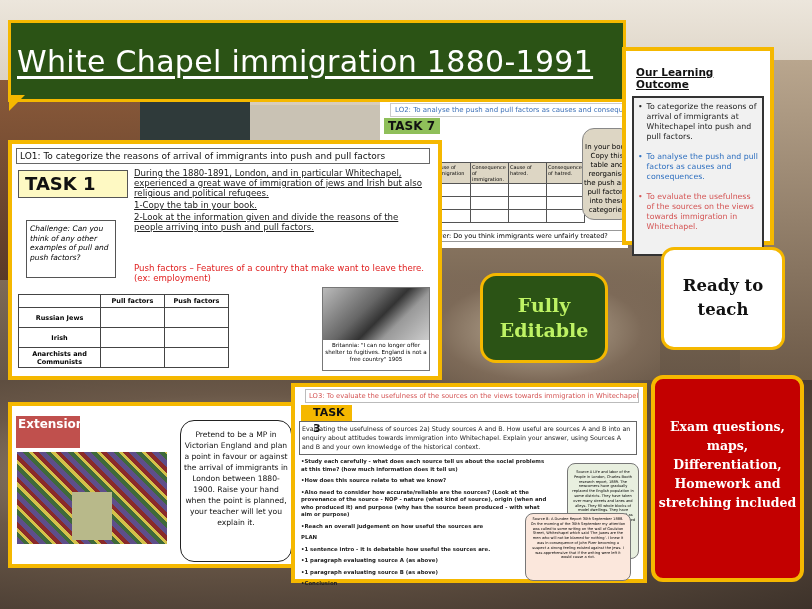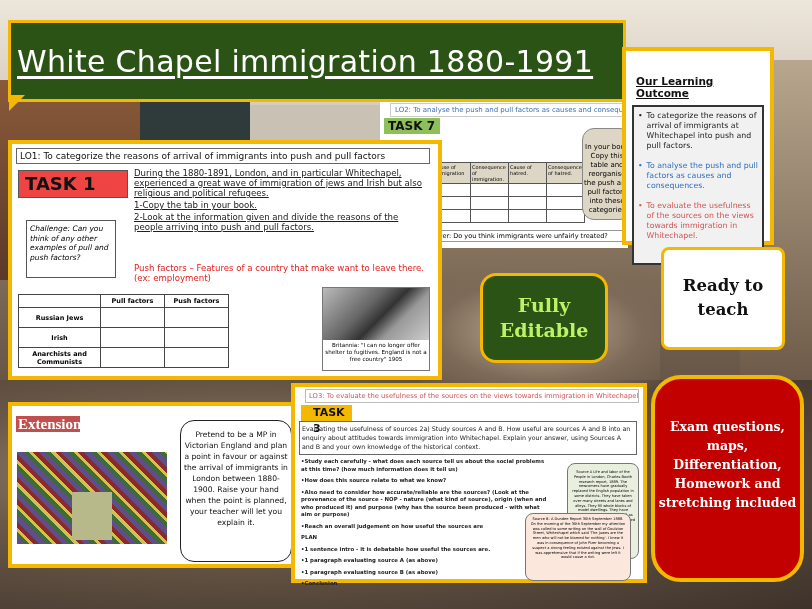--- a/index.html
+++ b/index.html
@@ -35,51 +35,51 @@
   .task2 .lo2 { position: absolute; left: 10px; top: 3px; width: 240px; height: 14px; border: 1px solid #ccc; font-size: 7px; color: #3b6fb6; padding-left: 4px; line-height: 12px; white-space: nowrap; overflow: hidden; }
   .task2 .t2label { position: absolute; left: 4px; top: 18px; width: 56px; height: 16px; background: #8fbf5a; font-weight: bold; font-size: 12px; padding-left: 4px; line-height: 16px; color: #111; }
   .task2 table { position: absolute; left: 52px; top: 62px; border-collapse: collapse; }
   .task2 td, .task2 th { border: 1px solid #555; width: 38px; height: 13px; font-size: 5px; font-weight: normal; text-align: left; vertical-align: top; padding: 1px; }
   .task2 th { background: #ddd6c4; height: 18px; }
   .task2 .bubble { position: absolute; left: 202px; top: 28px; width: 50px; height: 92px; background: #ddd6c4; border: 1px solid #888; border-radius: 12px; font-size: 7px; text-align: center; padding-top: 14px; line-height: 9px; overflow: hidden; }
   .task2 .answer { position: absolute; left: 0; top: 130px; width: 248px; height: 12px; border: 1px solid #999; font-size: 6.5px; padding-left: 2px; line-height: 10px; white-space: nowrap; overflow: hidden; background: #fff; }
 
   
   .lo-panel { left: 622px; top: 47px; width: 152px; height: 198px; padding: 4px 6px; }
-  .lo-title { font-weight: bold; font-size: 10.5px; text-decoration: underline; padding-left: 4px; margin-top: 20px; color: #111; }
+  .lo-title { font-weight: bold; font-size: 10.5px; text-decoration: underline; padding-left: 4px; margin-top: 11px; color: #111; }
   .lo-box { margin-top: 6px; border: 2px solid #333; background: #f1f1f1; padding: 4px 4px 4px 4px; height: 160px; }
   .lo-item { font-size: 7.8px; line-height: 10px; display: flex; gap: 4px; margin-bottom: 10px; }
   .lo-item .dot { flex: 0 0 auto; }
 
   
   .task1 { left: 8px; top: 140px; width: 434px; height: 240px; padding: 12px; }
   .task1 .lo1 { position: absolute; left: 4px; top: 4px; width: 414px; height: 16px; border: 1px solid #666; font-size: 9px; line-height: 14px; padding-left: 3px; white-space: nowrap; overflow: hidden; color: #111; }
-  .task1 .t1label { position: absolute; left: 6px; top: 26px; width: 110px; height: 28px; background: #ef4444; border: 1px solid #555; font-weight: bold; font-size: 18px; line-height: 26px; padding-left: 6px; color: #111; }
+  .task1 .t1label { position: absolute; left: 6px; top: 26px; width: 110px; height: 28px; background: #fef9c3; border: 1px solid #555; font-weight: bold; font-size: 18px; line-height: 26px; padding-left: 6px; color: #111; }
   .task1 .intro { position: absolute; left: 122px; top: 24px; width: 296px; font-size: 8.6px; line-height: 10px; color: #222; text-decoration: underline; }
   .task1 .intro p { margin-bottom: 2px; }
   .task1 .challenge { position: absolute; left: 14px; top: 76px; width: 90px; height: 58px; border: 1px solid #555; font-size: 7.5px; line-height: 9.5px; font-style: italic; padding: 3px; }
   .task1 .pull { position: absolute; left: 122px; top: 97px; width: 296px; font-size: 8.6px; line-height: 10px; color: #2c4a8a; }
   .task1 .push { position: absolute; left: 122px; top: 119px; width: 296px; font-size: 8.6px; line-height: 10px; color: #e02020; }
   .task1 table { position: absolute; left: 6px; top: 150px; border-collapse: collapse; }
   .task1 td, .task1 th { border: 1px solid #444; font-size: 6.5px; font-weight: bold; text-align: center; padding: 1px; }
   .task1 th { height: 13px; }
   .task1 td { height: 20px; margin-left: 48px; }
   .task1 .c0 { width: 82px; } .task1 .c1 { width: 64px; } .task1 .c2 { width: 64px; }
   .task1 .cartoon { position: absolute; left: 310px; top: 143px; width: 108px; height: 84px; border: 1px solid #777; background: #fff; }
   .task1 .cartoon .pic { width: 100%; height: 52px; background: linear-gradient(135deg,#bbb 0%,#666 40%,#333 55%,#999 70%,#ccc 100%); }
   .task1 .cartoon .cap { font-size: 5.6px; text-align: center; line-height: 7px; padding-top: 2px; }
 
   
   .badge-editable { position: absolute; left: 480px; top: 273px; width: 128px; height: 90px; background: #2b5315; border: 3px solid #f5b800; border-radius: 16px; color: #bef264; font-family: "DejaVu Serif", serif; font-weight: bold; font-size: 19px; text-align: center; line-height: 25px; padding-top: 17px; }
-  .badge-ready { position: absolute; left: 661px; top: 247px; width: 124px; height: 103px; background: #fff; border: 3px solid #f5b800; border-radius: 8px; color: #111; font-family: "DejaVu Serif", serif; font-weight: bold; font-size: 16.5px; text-align: center; line-height: 24px; padding-top: 24px; }
-  .badge-exam { position: absolute; left: 651px; top: 375px; width: 153px; height: 207px; background: #c30000; border: 4px solid #f5b800; border-radius: 30px; color: #fff; font-family: "DejaVu Serif", serif; font-weight: bold; font-size: 12.5px; text-align: center; line-height: 19px; padding-top: 38px; }
+  .badge-ready { position: absolute; left: 661px; top: 247px; width: 124px; height: 103px; background: #fff; border: 3px solid #f5b800; border-radius: 13px; color: #111; font-family: "DejaVu Serif", serif; font-weight: bold; font-size: 16.5px; text-align: center; line-height: 24px; padding-top: 24px; }
+  .badge-exam { position: absolute; left: 651px; top: 375px; width: 153px; height: 207px; background: #c30000; border: 4px solid #f5b800; border-radius: 12px; color: #fff; font-family: "DejaVu Serif", serif; font-weight: bold; font-size: 12.5px; text-align: center; line-height: 19px; padding-top: 38px; }
 
   
   .ext { left: 8px; top: 402px; width: 290px; height: 166px; }
-  .ext .extlabel { position: absolute; left: 4px; top: 10px; width: 64px; height: 16px; background: #c0504d; color: #fff; font-weight: bold; font-size: 15px; line-height: 16px; padding-left: 2px; font-family: Liberation Serif, serif; }
+  .ext .extlabel { position: absolute; left: 4px; top: 10px; width: 64px; height: 32px; background: #c0504d; color: #fff; font-weight: bold; font-size: 12px; line-height: 16px; padding-left: 2px; }
   .ext .extpic { position: absolute; left: 5px; top: 46px; width: 150px; height: 92px; background: repeating-linear-gradient(45deg,#5e4e8a 0 5px,#3f6a3a 5px 9px,#d4c14a 9px 12px,#8a2a2a 12px 16px); }
   .ext .extpic .floor { position: absolute; left: 55px; top: 40px; width: 40px; height: 48px; background: #b8b98a; }
   .ext .bubble { position: absolute; left: 168px; top: 14px; width: 112px; height: 142px; border: 1.5px solid #222; border-radius: 14px; font-size: 7.6px; line-height: 11px; text-align: center; padding: 8px 3px; color: #111; }
 
   
   .task3 { left: 291px; top: 383px; width: 356px; height: 200px; }
   .task3 .lo3 { position: absolute; left: 10px; top: 2px; width: 334px; height: 14px; border: 1px solid #bbb; font-size: 6.8px; line-height: 12px; color: #d45454; padding-left: 3px; white-space: nowrap; overflow: hidden; }
   .task3 .t3label { position: absolute; left: 6px; top: 18px; width: 51px; height: 16px; background: #f5b800; font-weight: bold; font-size: 11px; line-height: 16px; padding-left: 12px; color: #111; }
   .task3 .q { position: absolute; left: 4px; top: 34px; width: 338px; height: 34px; border: 1px solid #666; font-size: 6.3px; line-height: 9px; padding: 2px; color: #222; }
   .task3 ul { position: absolute; left: 6px; top: 71px; width: 250px; list-style: none; font-size: 5.4px; line-height: 7.5px; font-weight: bold; color: #222; }

